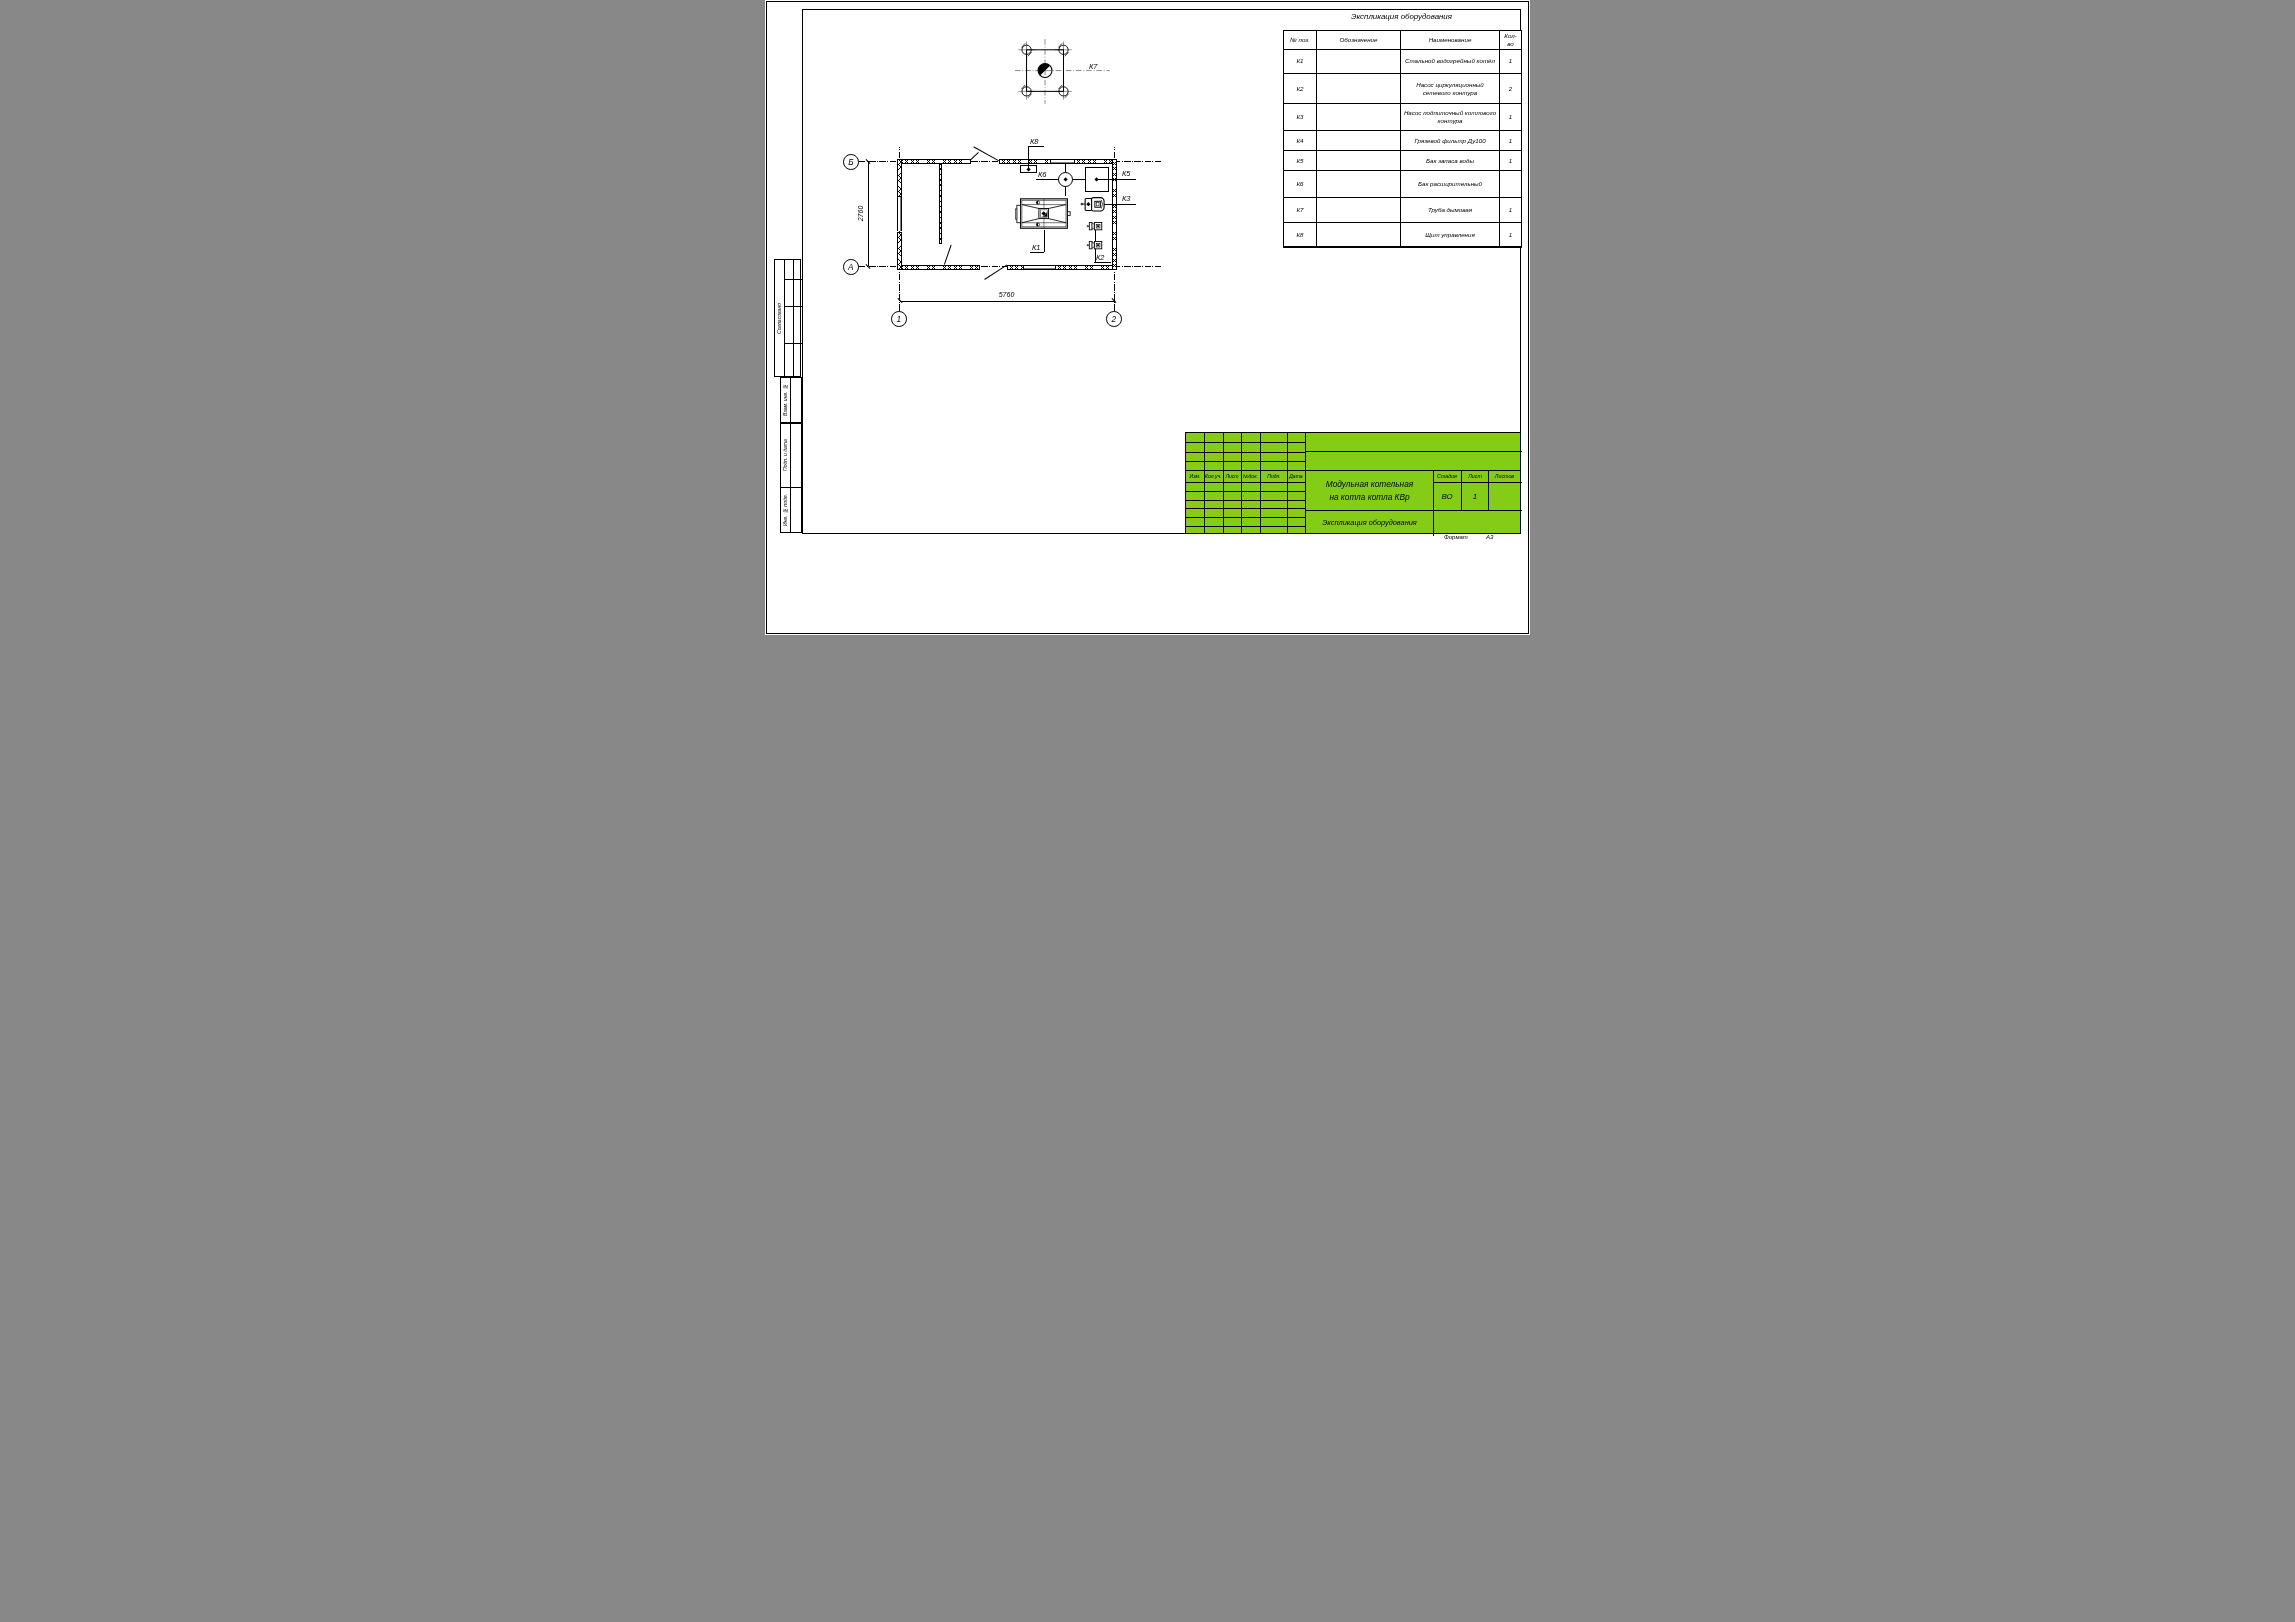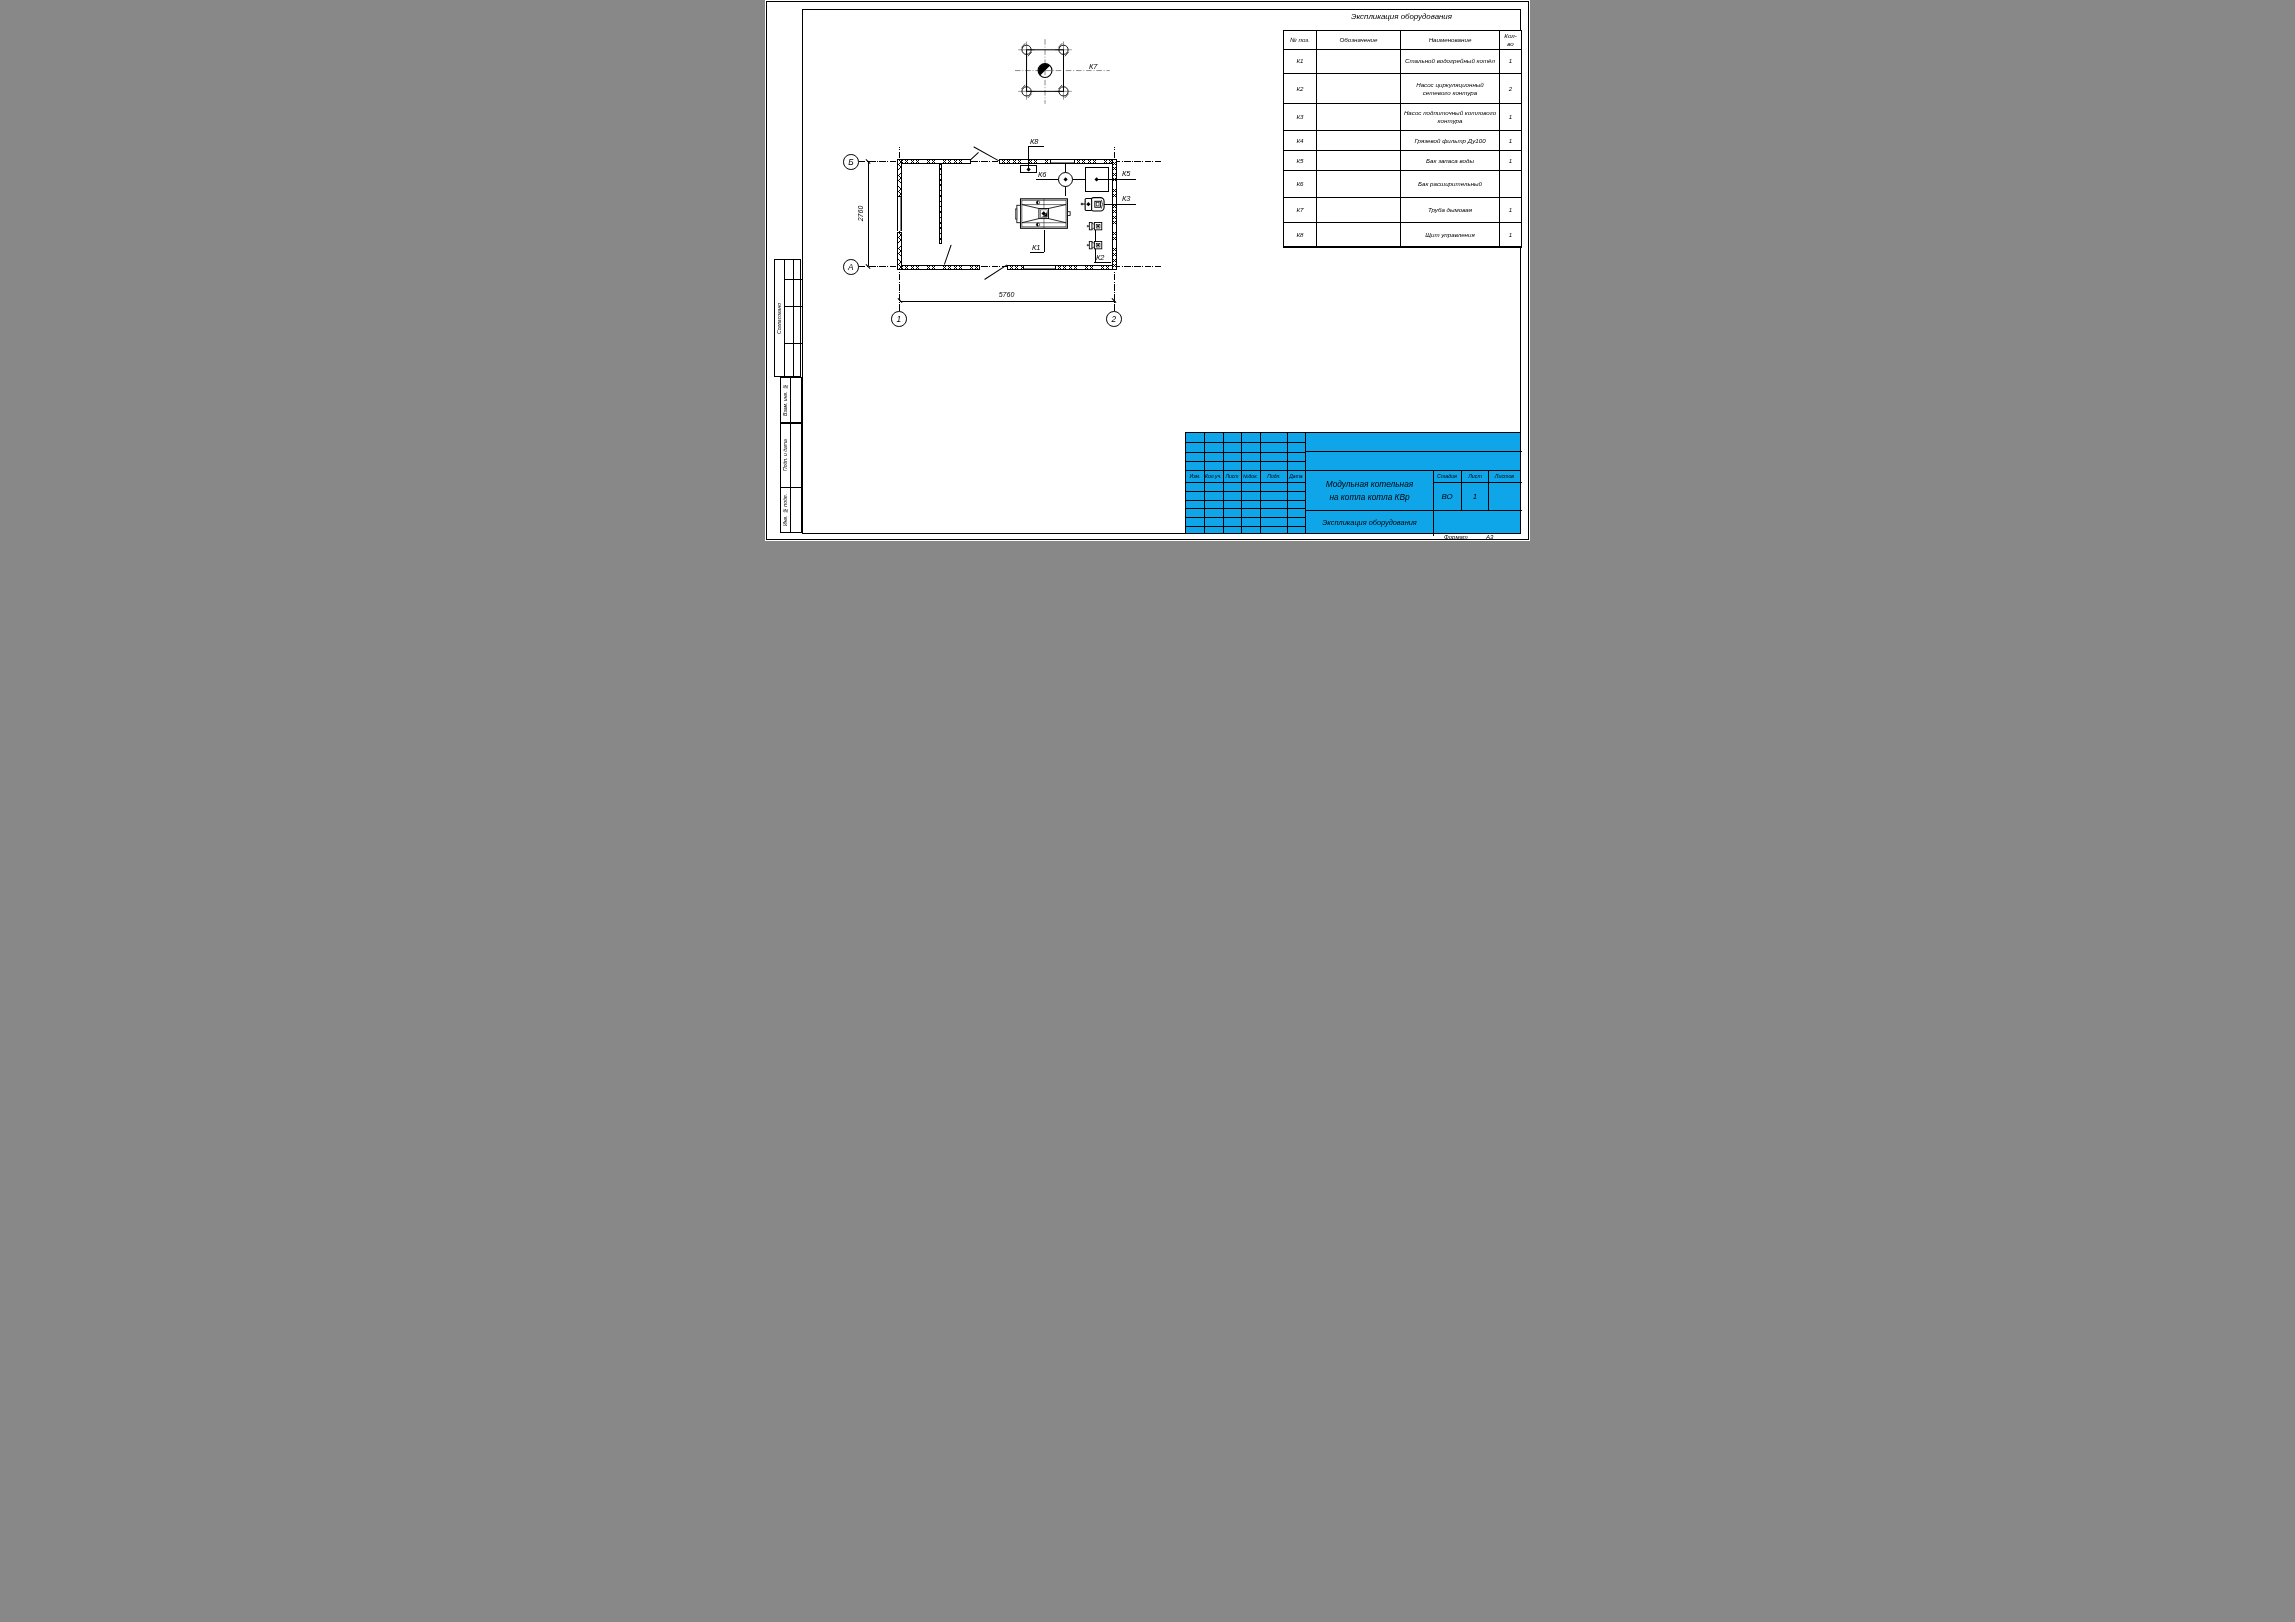--- a/index.html
+++ b/index.html
@@ -1,16 +1,16 @@
 <!DOCTYPE html>
 <html style="font-size:7.4px"><head>
 <meta charset="utf-8">
 <style>
   html,body{margin:0;padding:0;background:#888;}
-  .sheet{position:relative;width:765px;height:541px;background:#fff;margin:0 auto;
+  .sheet{position:relative;width:765px;height:635px;background:#fff;margin:0 auto;
          font-family:"Liberation Sans",sans-serif;color:#000;overflow:hidden;}
   .abs{position:absolute;}
   
   .outer-border{position:absolute;left:1.4px;top:1.4px;right:1.4px;bottom:1.4px;border:0.6px solid #000;}
   .frame{position:absolute;left:37px;top:8.8px;width:719px;height:525px;border:1.1px solid #000;box-sizing:border-box;}
   
   .hline{position:absolute;background:#000;height:0.6px;}
   .vline{position:absolute;background:#000;width:0.6px;}
   .hline.th{height:1px;}
   .vline.th{width:1px;}
@@ -41,21 +41,21 @@
     grid-template-columns:33px 84px 99px 1fr;
     grid-template-rows:18.5px 24.5px 30px 27px 20.4px 19.4px 27px 25px 24.5px;
     border:1.2px solid #000;border-top-width:1.9px;box-sizing:content-box;background:#fff;}
   .etc{border-right:0.6px solid #000;border-bottom:0.6px solid #000;display:flex;align-items:center;justify-content:center;
     font-style:italic;font-size:6.2px;text-align:center;line-height:1.25;padding:0.5px 1.4px;box-sizing:border-box;}
   .etc.lastcol{border-right:none;}
   .etc.hdr{border-bottom:1.1px solid #000;font-size:6.2px;}
   .equip-title{position:absolute;left:518px;top:12px;width:237px;text-align:center;
     font-style:italic;font-size:7.9px;}
   
-  .tb{position:absolute;left:420px;top:432px;width:336px;height:102px;border:1px solid #000;box-sizing:border-box;background:#0ea5e9;}
+  .tb{position:absolute;left:420px;top:432px;width:336px;height:102px;border:1px solid #000;box-sizing:border-box;background:#84cc16;}
   .tb .cellTxt{position:absolute;display:flex;align-items:center;justify-content:center;font-style:italic;}
   
   .sb{position:absolute;border:0.7px solid #000;box-sizing:border-box;background:#fff;}
   .vtext{position:absolute;writing-mode:vertical-rl;transform:rotate(180deg);display:flex;align-items:center;justify-content:center;
     font-style:italic;font-size:5.1px;white-space:nowrap;}
   svg{position:absolute;overflow:visible;}
   .fmt{position:absolute;font-style:italic;font-size:6px;}
 </style>
 </head>
 <body>

